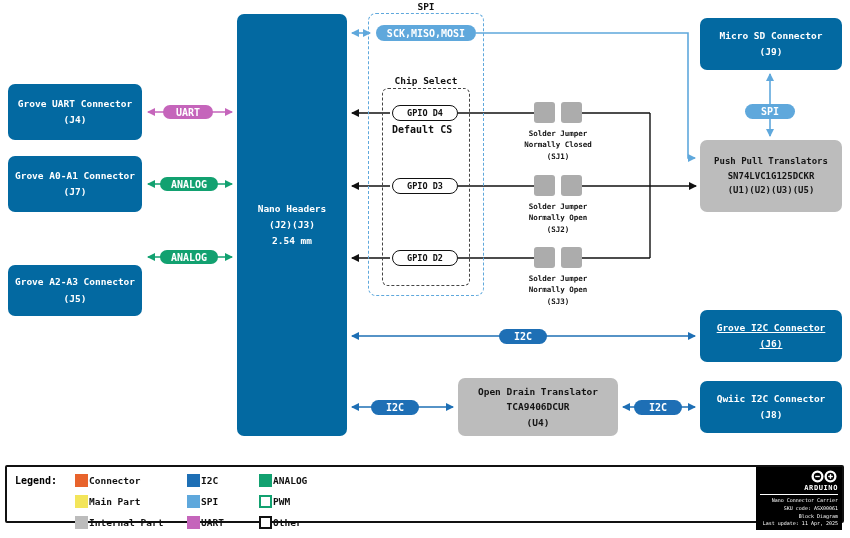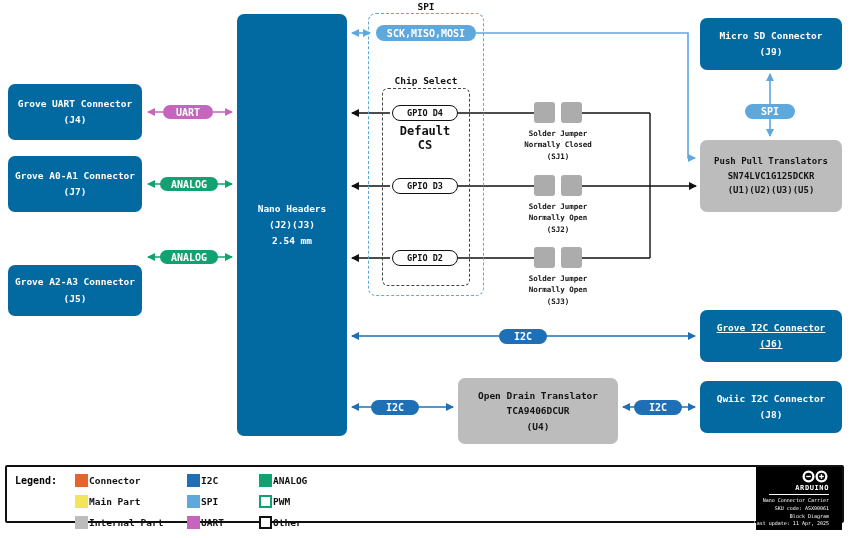--- a/index.html
+++ b/index.html
@@ -15,21 +15,21 @@
   .grayb  { background:#BCBCBC; color:#151515; font-size:9.5px; line-height:1.6; }
 
   #b-j4  { left:8px;   top:84px;  width:134px; height:56px; }
   #b-j7  { left:8px;   top:156px; width:134px; height:56px; }
   #b-j5  { left:8px;   top:229px; width:134px; height:51px;margin-top:36px; }
   #b-nano{ left:237px; top:14px;  width:110px; height:422px; }
   #b-j9  { left:700px; top:18px;  width:142px; height:52px; }
   #b-pp  { left:700px; top:140px; width:142px; height:72px; font-size:9px; }
   #b-j6  { left:700px; top:310px; width:142px; height:52px;text-decoration:underline; }
   #b-j8  { left:700px; top:381px; width:142px; height:52px; }
-  #b-od  { left:458px; top:378px; width:160px; height:66px; }
+  #b-od  { left:458px; top:378px; width:160px; height:58px; }
 
   .pill { position:absolute; display:flex; align-items:center; justify-content:center;
           border-radius:9px; font-weight:bold; font-size:10px; color:#fff; }
   .c-uart { background:#C565BB; }
   .c-an   { background:#12A170; }
   .c-spi  { background:#5FA8DC; }
   .c-i2c  { background:#1E6FB5; }
   #p-uart { left:163px; top:105px; width:50px; height:14px; }
   #p-an1  { left:160px; top:177px; width:58px; height:14px; }
   #p-an2  { left:160px; top:250px; width:58px; height:14px; }
@@ -38,22 +38,22 @@
   #p-i2c-g{ left:499px; top:329px; width:48px; height:15px; }
   #p-i2c-l{ left:371px; top:400px; width:48px; height:15px; }
   #p-i2c-r{ left:634px; top:400px; width:48px; height:15px; }
 
   .gpio { position:absolute; width:66px; height:16px; background:#fff; border:1.5px solid #111;
           border-radius:9px; color:#111; display:flex; align-items:center; justify-content:center;
           font-size:8.5px; font-weight:bold; }
   #p-d4 { left:392px; top:105px; }
   #p-d3 { left:392px; top:178px; }
   #p-d2 { left:392px; top:250px; }
-  #d4-note { position:absolute; left:392px; top:124px; width:66px; text-align:center;
-             font-size:12px; font-weight:bold; color:#111; }
+  #d4-note { position:absolute; left:392px; top:124px; width:66px; 
+             font-size:10px; font-weight:bold; color:#111; }
 
   .dashbox { position:absolute; border-radius:8px; }
   #g-spi { left:368px; top:13px; width:116px; height:283px; border:1.5px dashed #5FA8DC; }
   #g-cs  { left:382px; top:88px; width:88px;  height:198px; border:1.5px dashed #444; border-radius:6px; }
   .grp-label { position:absolute; text-align:center; font-size:9.5px; font-weight:bold; color:#111; }
   #l-spi { left:396px; top:1px;  width:60px; }
   #l-cs  { left:376px; top:75px; width:100px; }
 
   .sq { position:absolute; width:21px; height:21px; background:#ACACAC; border-radius:3px; }
   #sq1a{ left:534px; top:102px; } #sq1b{ left:561px; top:102px; }
@@ -65,21 +65,21 @@
 
   #legend { position:absolute; left:5px; top:465px; width:839px; height:58px;
             border:2px solid #111; border-radius:2px; background:#fff; }
   #legend-title { position:absolute; left:8px; top:8px; font-size:10px; font-weight:bold; }
   .li { position:absolute; display:flex; align-items:center; gap:1px;
         font-weight:bold; font-size:9.5px; color:#111; }
   .sw { width:13px; height:13px; flex:none; }
 
   #foot { position:absolute; left:756px; top:467px; width:86px; height:63px; background:#000;
           color:#fff; display:flex; flex-direction:column; align-items:flex-end;
-          padding:3px 13px 2px; }
+          padding:3px 4px 2px; }
   #brand { font-size:7px; font-weight:bold; letter-spacing:0.6px; margin-top:1px; }
   .fdiv { width:100%; border-top:1px solid #fff; margin:2px 0; }
   .fline { font-size:5px; line-height:1.55; white-space:nowrap; }
 </style>
 </head>
 <body>
 
 <div id="canvas">
 
   <svg id="wires" width="850" height="538">

